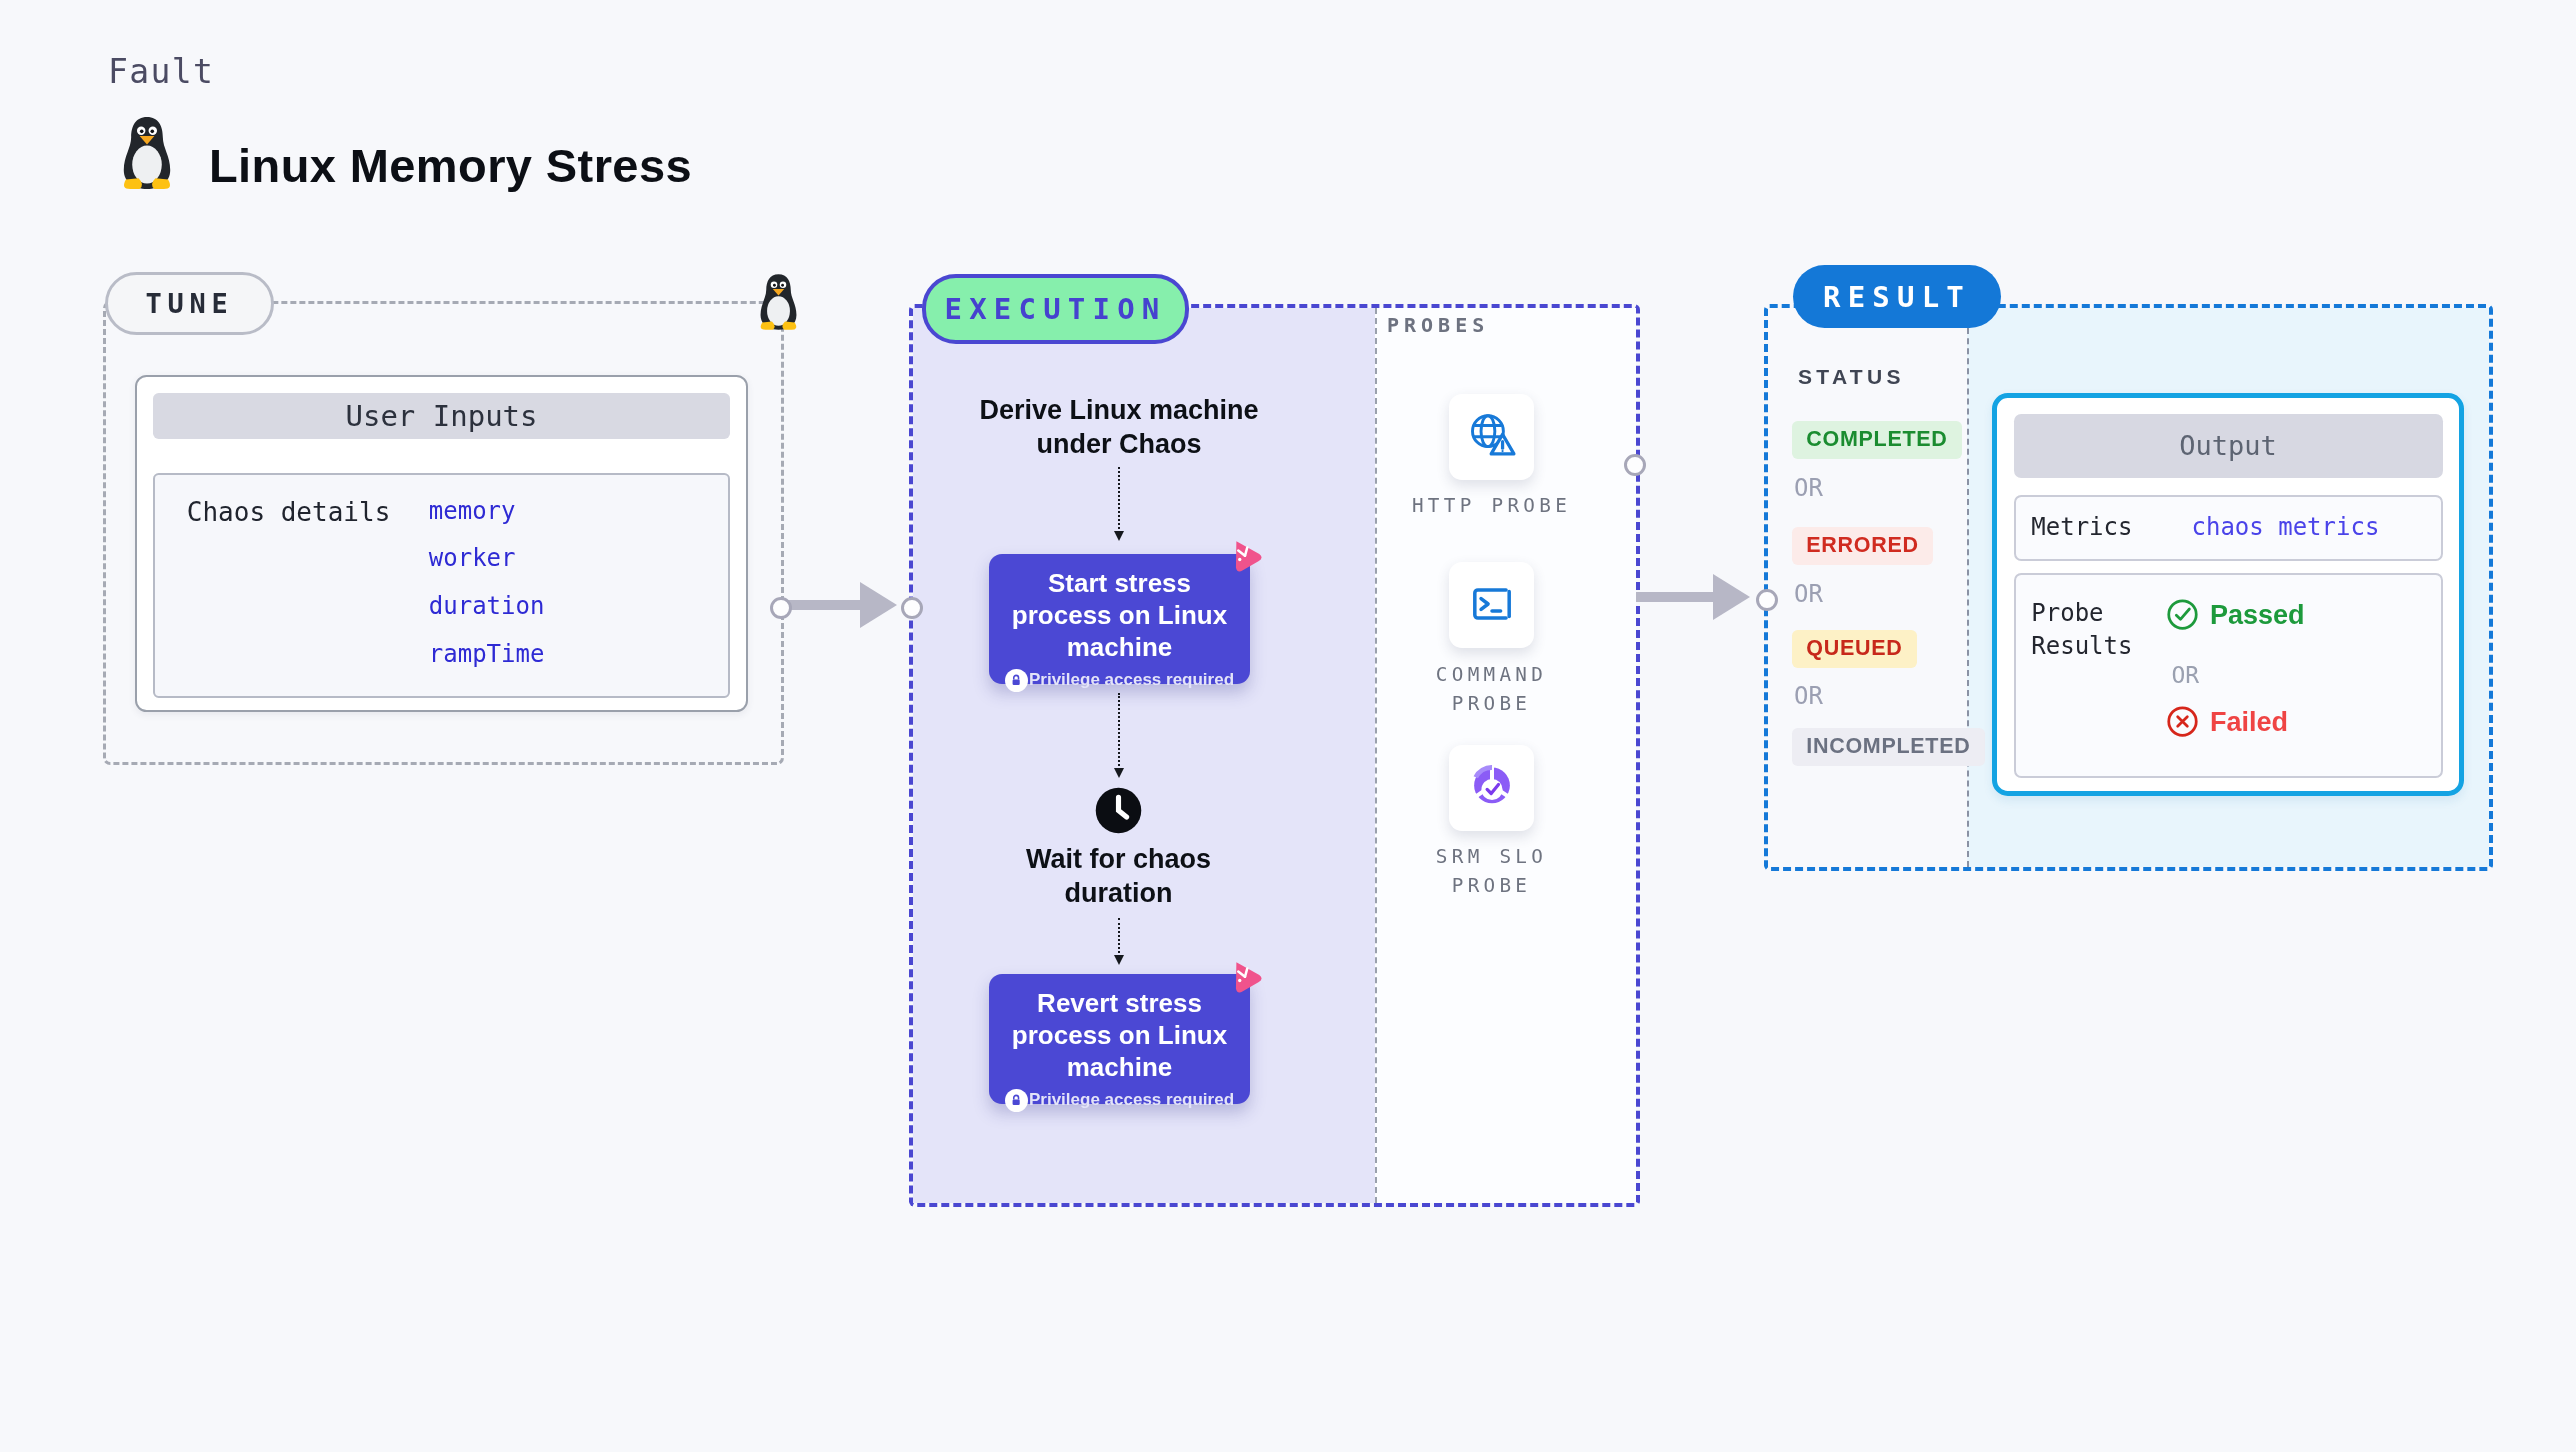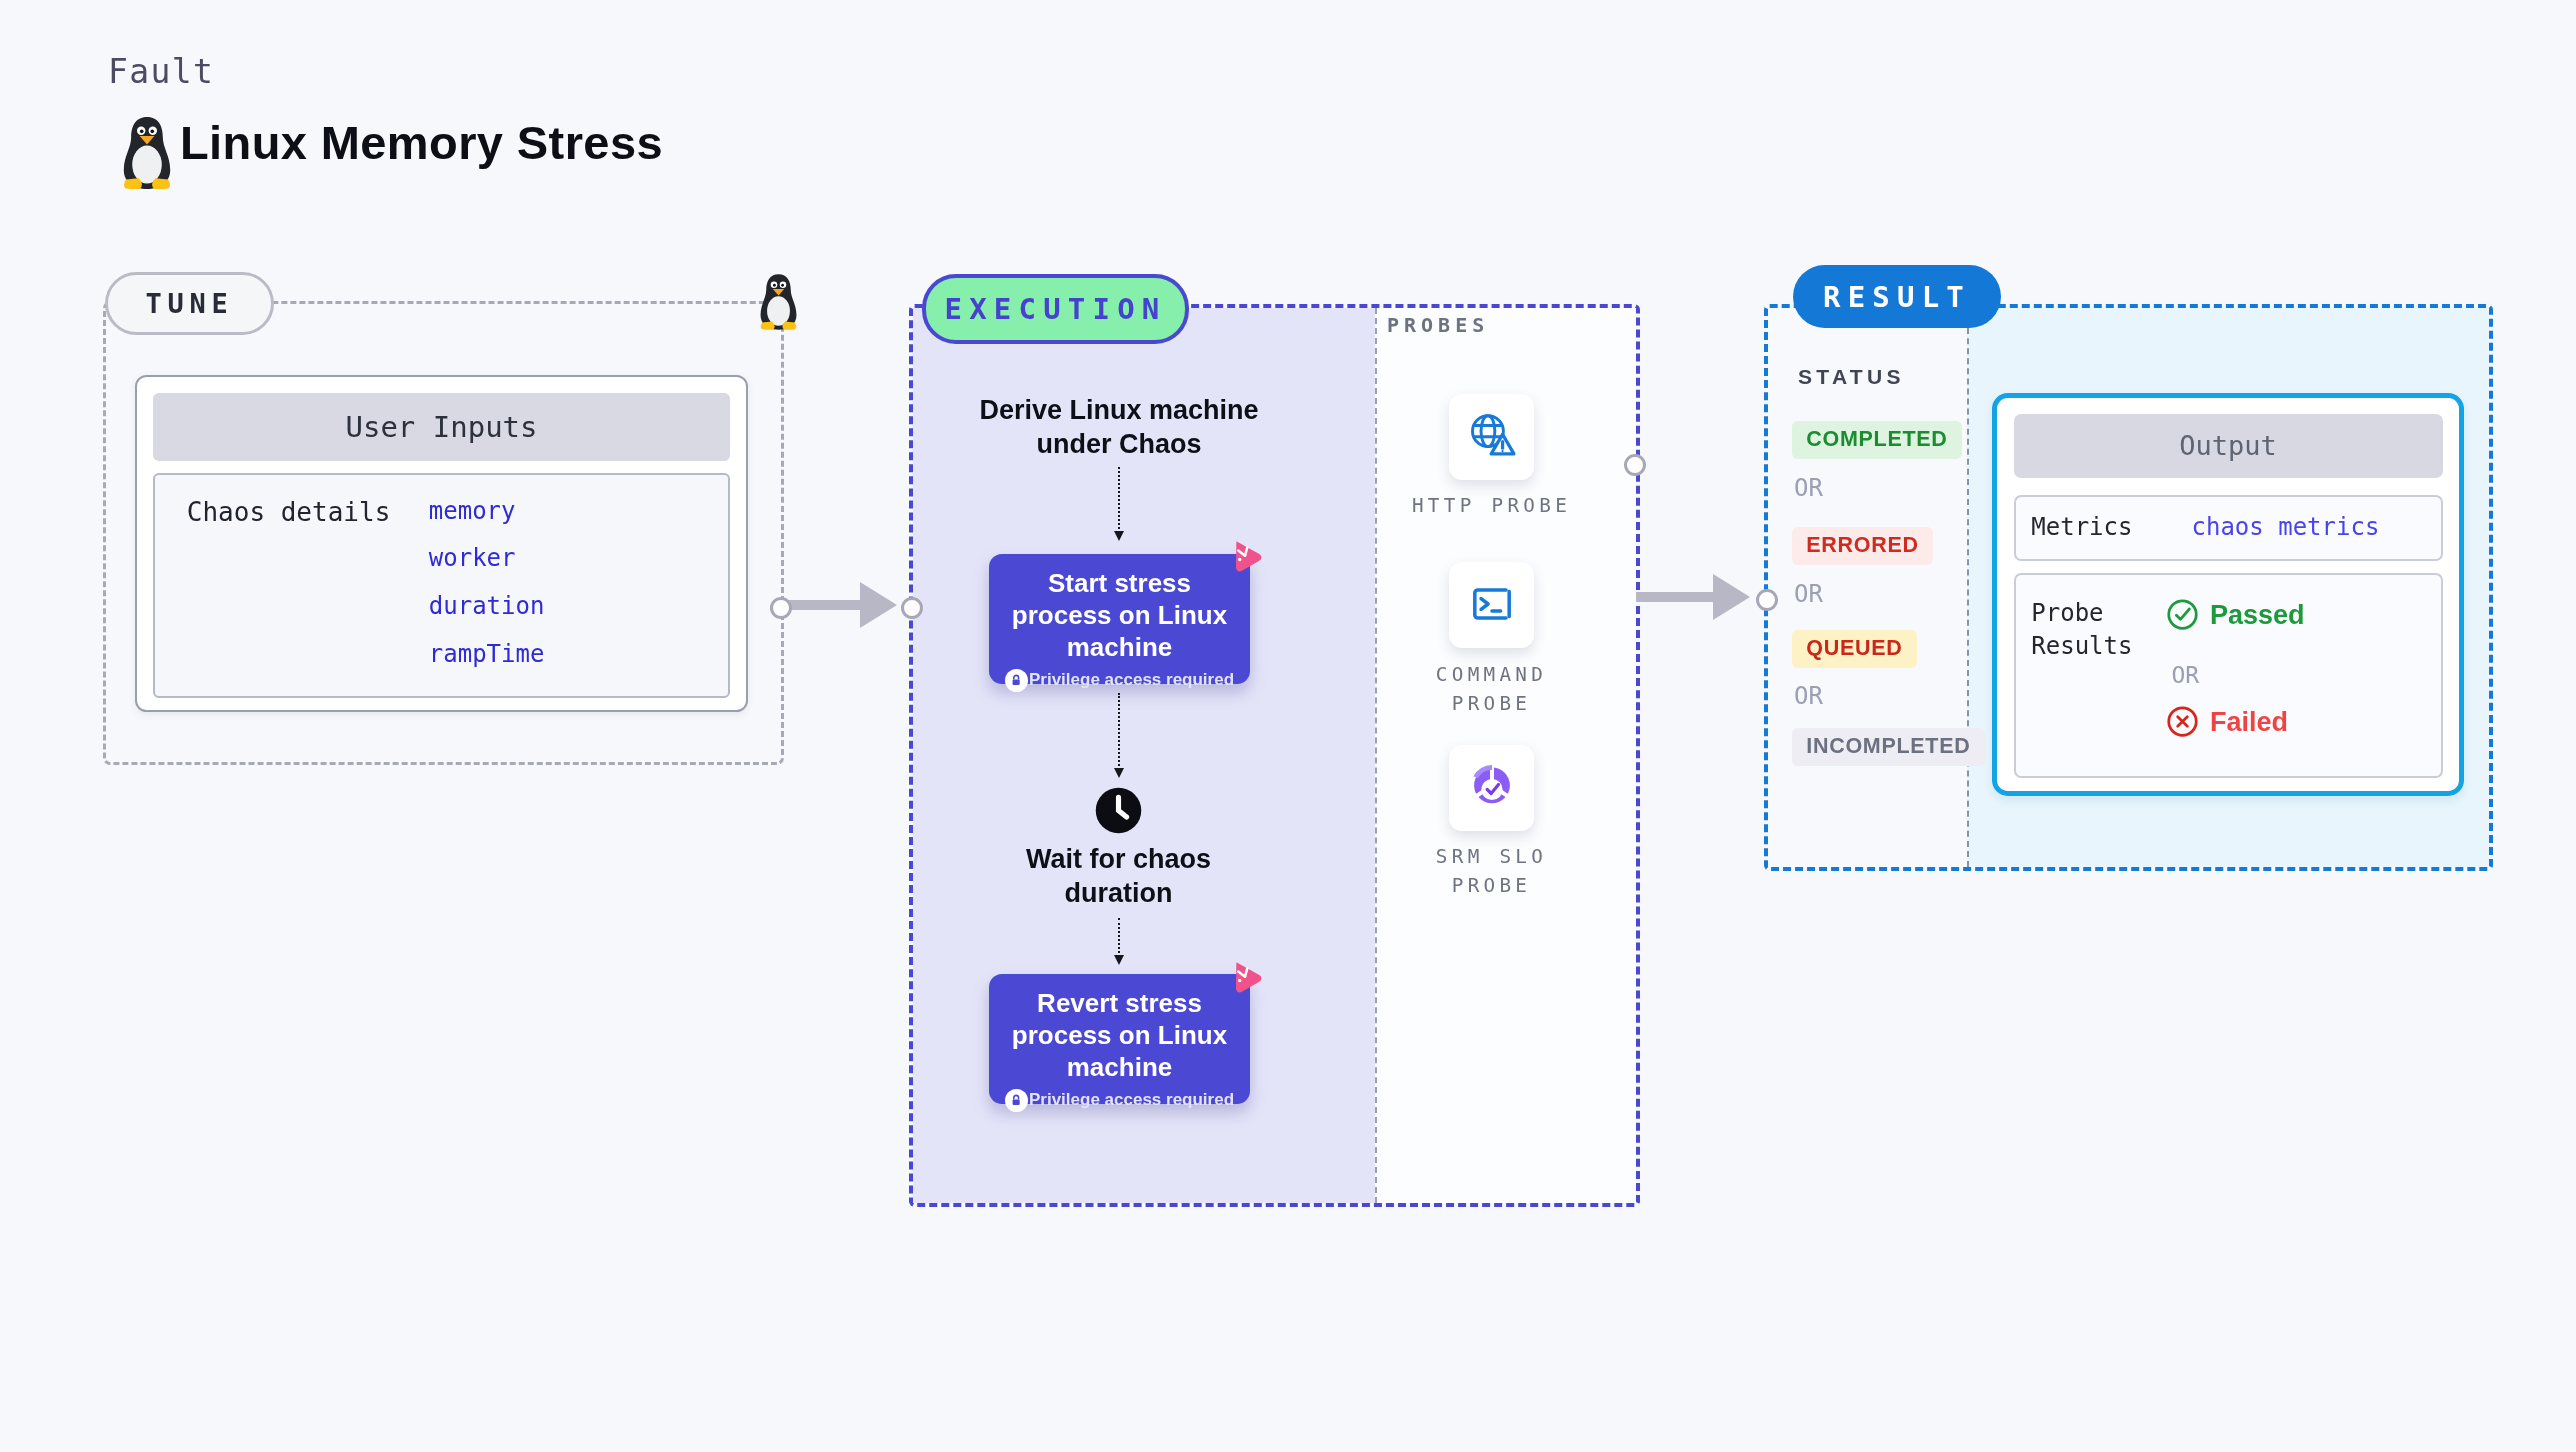--- a/index.html
+++ b/index.html
@@ -3,21 +3,21 @@
 <meta charset="utf-8">
 <style>
   html,body{margin:0;padding:0;background:#f7f8fb;}
   .canvas{position:relative;width:2576px;height:1452px;background:#f7f8fb;overflow:hidden;
           font-family:"Liberation Sans",sans-serif;}
   .mono{font-family:"DejaVu Sans Mono",monospace;}
   .abs{position:absolute;margin-left:8px;}
 
   
   .kicker{left:100px;top:52px;font-size:33px;color:#4b4b63;letter-spacing:1.4px;}
-  .title-row{left:106px;top:115px;display:flex;align-items:flex-start;}
+  .title-row{left:106px;top:115px;display:flex;align-items:flex-end;gap:29px;}
   .page-title{font-size:47px;font-weight:bold;color:#0c0f15;letter-spacing:0.4px;}
 
   
   .pill{display:flex;align-items:center;justify-content:center;border-radius:34px;
         font-family:"DejaVu Sans Mono",monospace;font-weight:bold;z-index:5;}
   .pill-tune{left:97px;top:272px;width:163px;height:57px;background:#f5f6f8;
              border:3.6px solid #b9bcc7;color:#272c38;font-size:27px;letter-spacing:5.7px;}
   .pill-exec{left:914px;top:274px;width:259px;height:62px;background:#86efac;
              border:4.3px solid #4a47d1;color:#4642cf;font-size:29px;letter-spacing:7.2px;}
   .pill-result{left:1785px;top:265px;width:208px;height:63px;background:#1478d7;
@@ -30,21 +30,21 @@
   .probes-area{position:absolute;left:462px;top:0;bottom:0;right:0;background:#fcfdff;
                border-left:2.1px dashed #9aa0ac;}
   .result-box{left:1756px;top:304px;width:721px;height:559px;border:4.3px dashed #1579d8;border-radius:5.7px;}
   .status-col{position:absolute;left:0;top:0;bottom:0;width:199px;background:#f8f9fc;}
   .output-col{position:absolute;left:199px;top:0;bottom:0;right:0;background:#e8f5fc;
               border-left:2.1px dashed #8b92a4;}
 
   
   .ui-card{left:127px;top:375px;width:609px;height:333px;background:#ffffff;border:2.9px solid #9aa0ab;
            border-radius:11.5px;box-shadow:0 2.9px 7.2px rgba(60,70,90,.08);}
-  .ui-header{position:absolute;left:15.8px;right:15.8px;top:15.8px;height:68px;background:#d8d9e2;
+  .ui-header{position:absolute;left:15.8px;right:15.8px;top:15.8px;height:46px;background:#d8d9e2;
              border-radius:5.7px;display:flex;align-items:center;justify-content:center;
              font-size:29px;color:#2c313d;}
   .ui-body{position:absolute;left:15.8px;right:15.8px;top:96px;height:221px;background:#f6f7fb;
            border:2.1px solid #b6bac6;border-radius:5.7px;}
   .chaos-label{position:absolute;left:32px;top:21.5px;font-size:26px;color:#20242e;}
   .param{position:absolute;left:274px;font-size:24px;font-weight:500;color:#2e2ad4;}
 
   
   .conn-circle{width:15.8px;height:15.8px;border-radius:50%;background:#fdfdfe;border:3.6px solid #a7a7b8;z-index:6;}
   .harrow-line{height:10px;background:#b7b7c6;}

